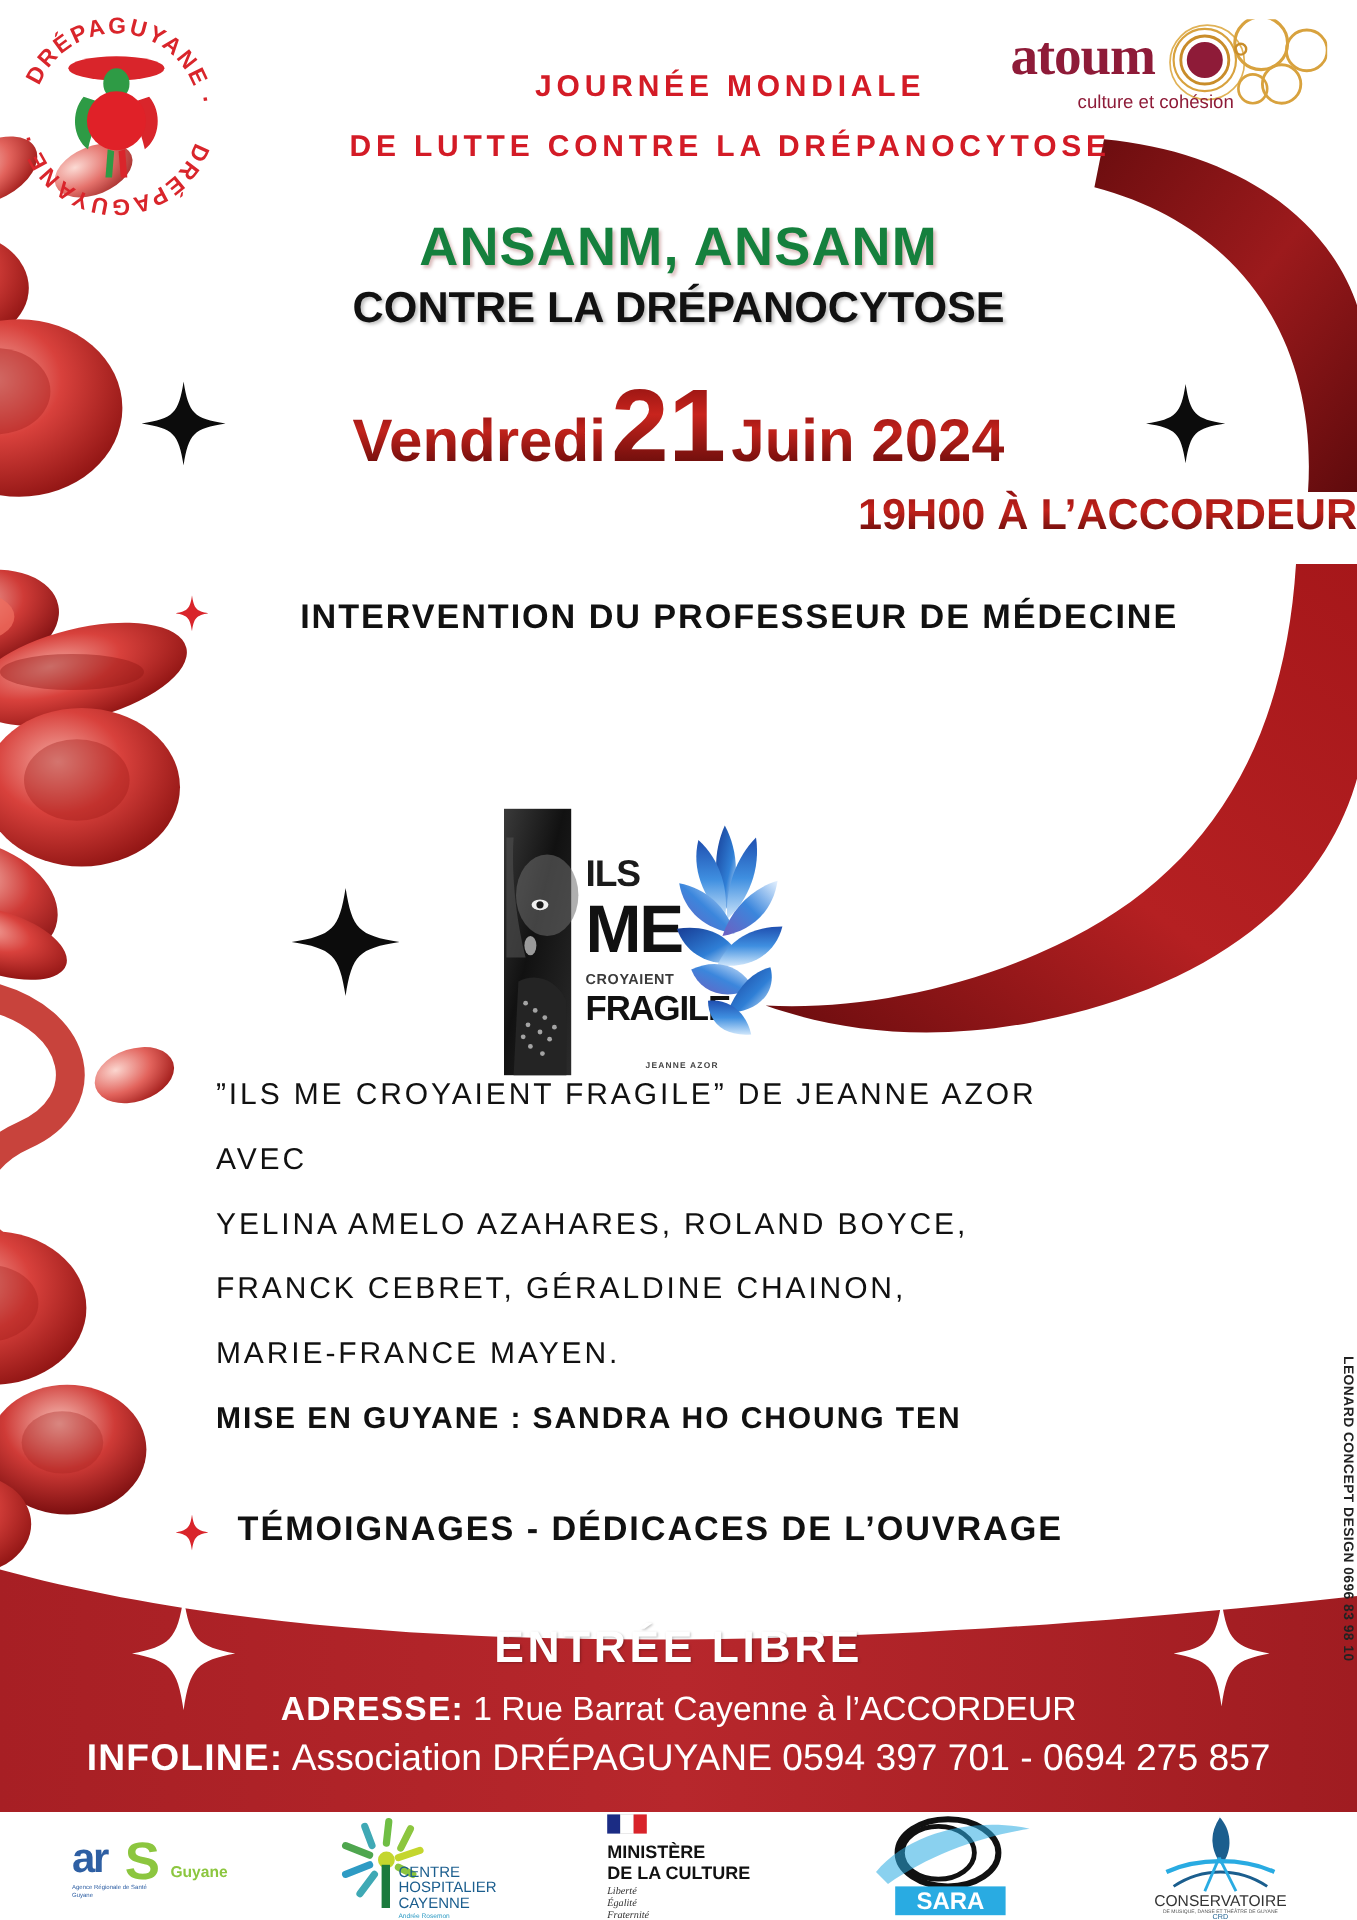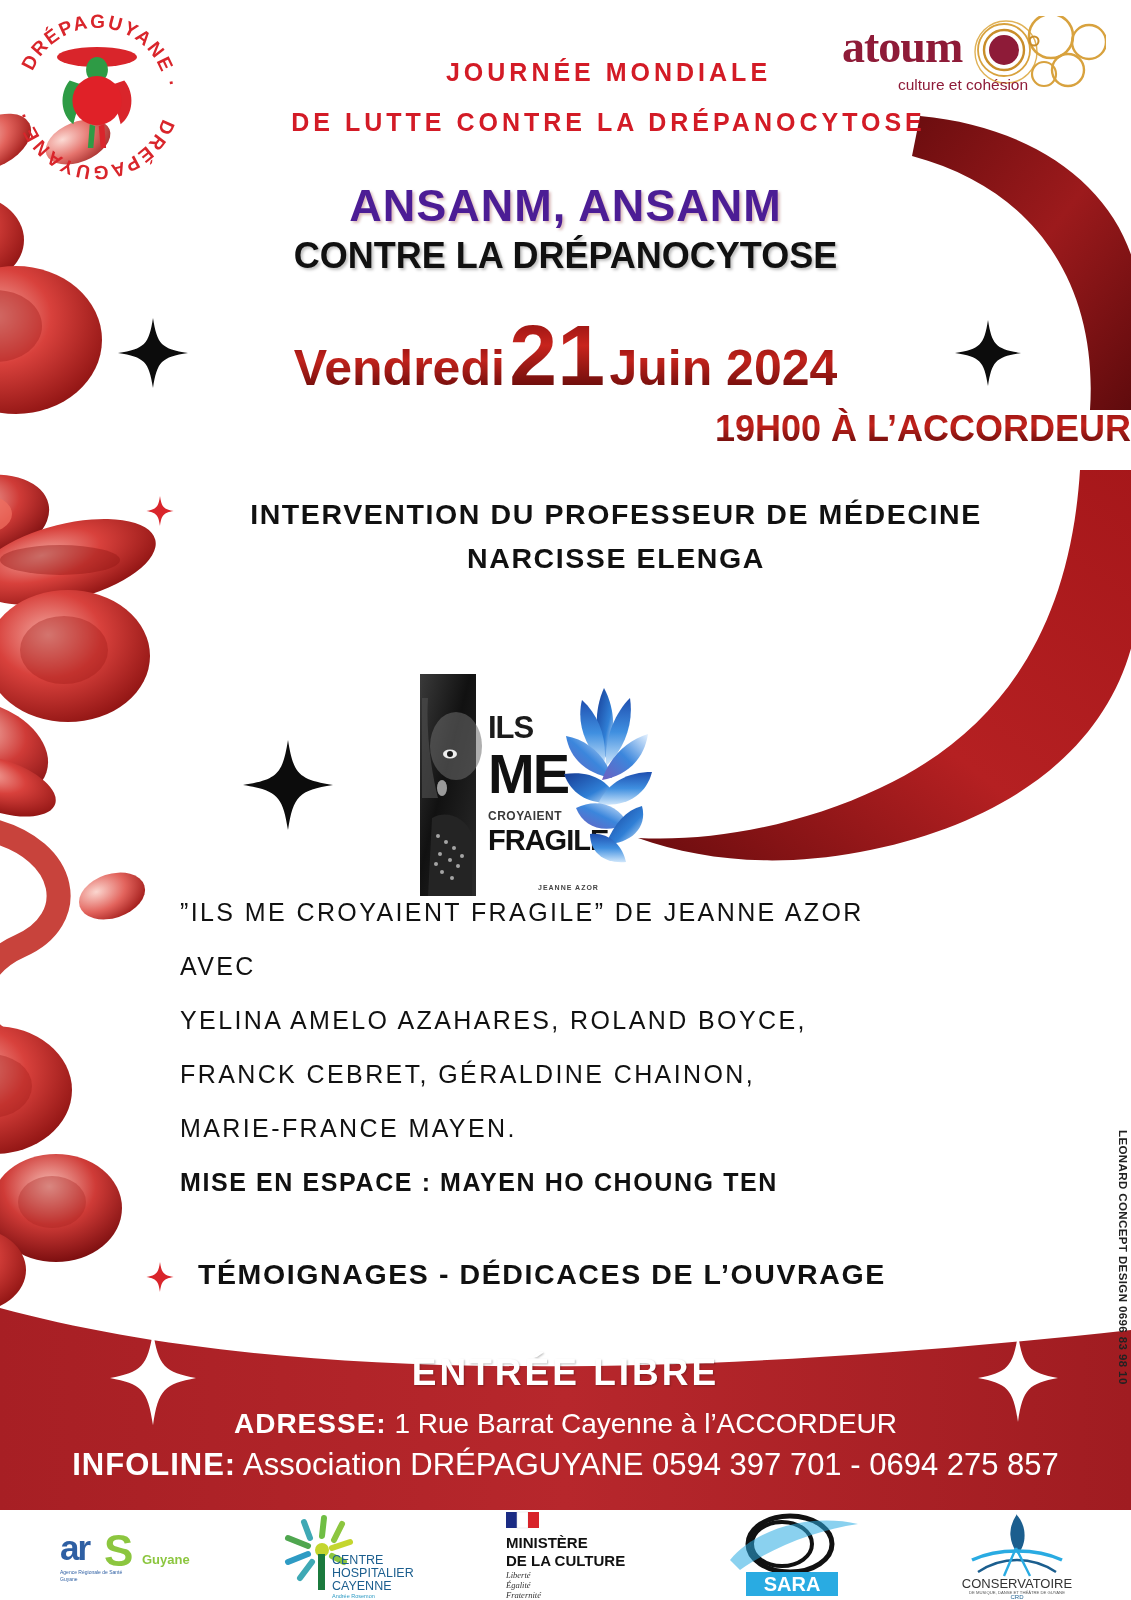--- a/index.html
+++ b/index.html
@@ -30,21 +30,21 @@
 
   .jm1,.jm2{
     text-align:center;color:#D31B26;font-weight:bold;
     letter-spacing:4px;position:absolute;width:100%;margin-left:43px;
   }
   .jm1{top:58px;font-size:25px;left:0;}
   .jm2{top:108px;font-size:25px;left:0;}
 
   .ansanm{
     position:absolute;top:180px;width:100%;text-align:center;
-    font-size:45px;font-weight:bold;color:#4c1d95;letter-spacing:1px;
+    font-size:45px;font-weight:bold;color:#15803d;letter-spacing:1px;
     text-shadow:2px 2px 3px rgba(120,0,0,.28);
   }
   .contre{
     position:absolute;top:235px;width:100%;text-align:center;
     font-size:36px;font-weight:bold;color:#111;letter-spacing:0px;
     text-shadow:2px 2px 3px rgba(0,0,0,.25);
   }
 
   .dateline{
     position:absolute;top:306px;width:100%;text-align:center;
@@ -277,21 +277,20 @@
     </div>
 
     <div class="hourline">19H00 À L’ACCORDEUR</div>
 
     <div class="bullet-row l-intv">
       <svg class="star-bullet" width="28" height="30" viewBox="0 0 100 110">
         <path d="M50 0 C56 42 64 48 100 55 C64 62 56 68 50 110 C44 68 36 62 0 55 C36 48 44 42 50 0 Z" fill="#D9252B"></path>
       </svg>
       <div style="flex:1;">
         <div class="txt blk">INTERVENTION DU PROFESSEUR DE MÉDECINE</div>
-        <div class="txt blk">NARCISSE ELENGA</div>
       </div>
     </div>
 
 
     <svg class="bookimg" viewBox="0 0 290 232">
       <defs>
         <linearGradient id="photo" x1="0" y1="0" x2="1" y2="1">
           <stop offset="0" stop-color="#3a3a3a"></stop>
           <stop offset="0.45" stop-color="#111"></stop>
           <stop offset="1" stop-color="#2b2b2b"></stop>
@@ -352,21 +351,21 @@
         <path d="M26 152 C44 150 58 162 62 180 C40 182 26 170 26 152 Z" fill="url(#petalA)"></path>
       </g>
     </svg>
 
     <div class="cast">
       <div>”ILS ME CROYAIENT FRAGILE” DE JEANNE AZOR</div>
       <div>AVEC</div>
       <div>YELINA AMELO AZAHARES, ROLAND BOYCE,</div>
       <div>FRANCK CEBRET, GÉRALDINE CHAINON,</div>
       <div>MARIE-FRANCE MAYEN.</div>
-      <div class="mise">MISE EN ESPACE : MAYEN  HO CHOUNG TEN</div>
+      <div class="mise">MISE EN GUYANE : SANDRA  HO CHOUNG TEN</div>
     </div>
 
     <div class="bullet-row l-temo">
       <svg class="star-bullet" width="28" height="30" viewBox="0 0 100 110">
         <path d="M50 0 C56 42 64 48 100 55 C64 62 56 68 50 110 C44 68 36 62 0 55 C36 48 44 42 50 0 Z" fill="#D9252B"></path>
       </svg>
       <div class="txt blk">TÉMOIGNAGES - DÉDICACES DE L’OUVRAGE</div>
     </div>
 
     <div class="entree">ENTRÉE LIBRE</div>

